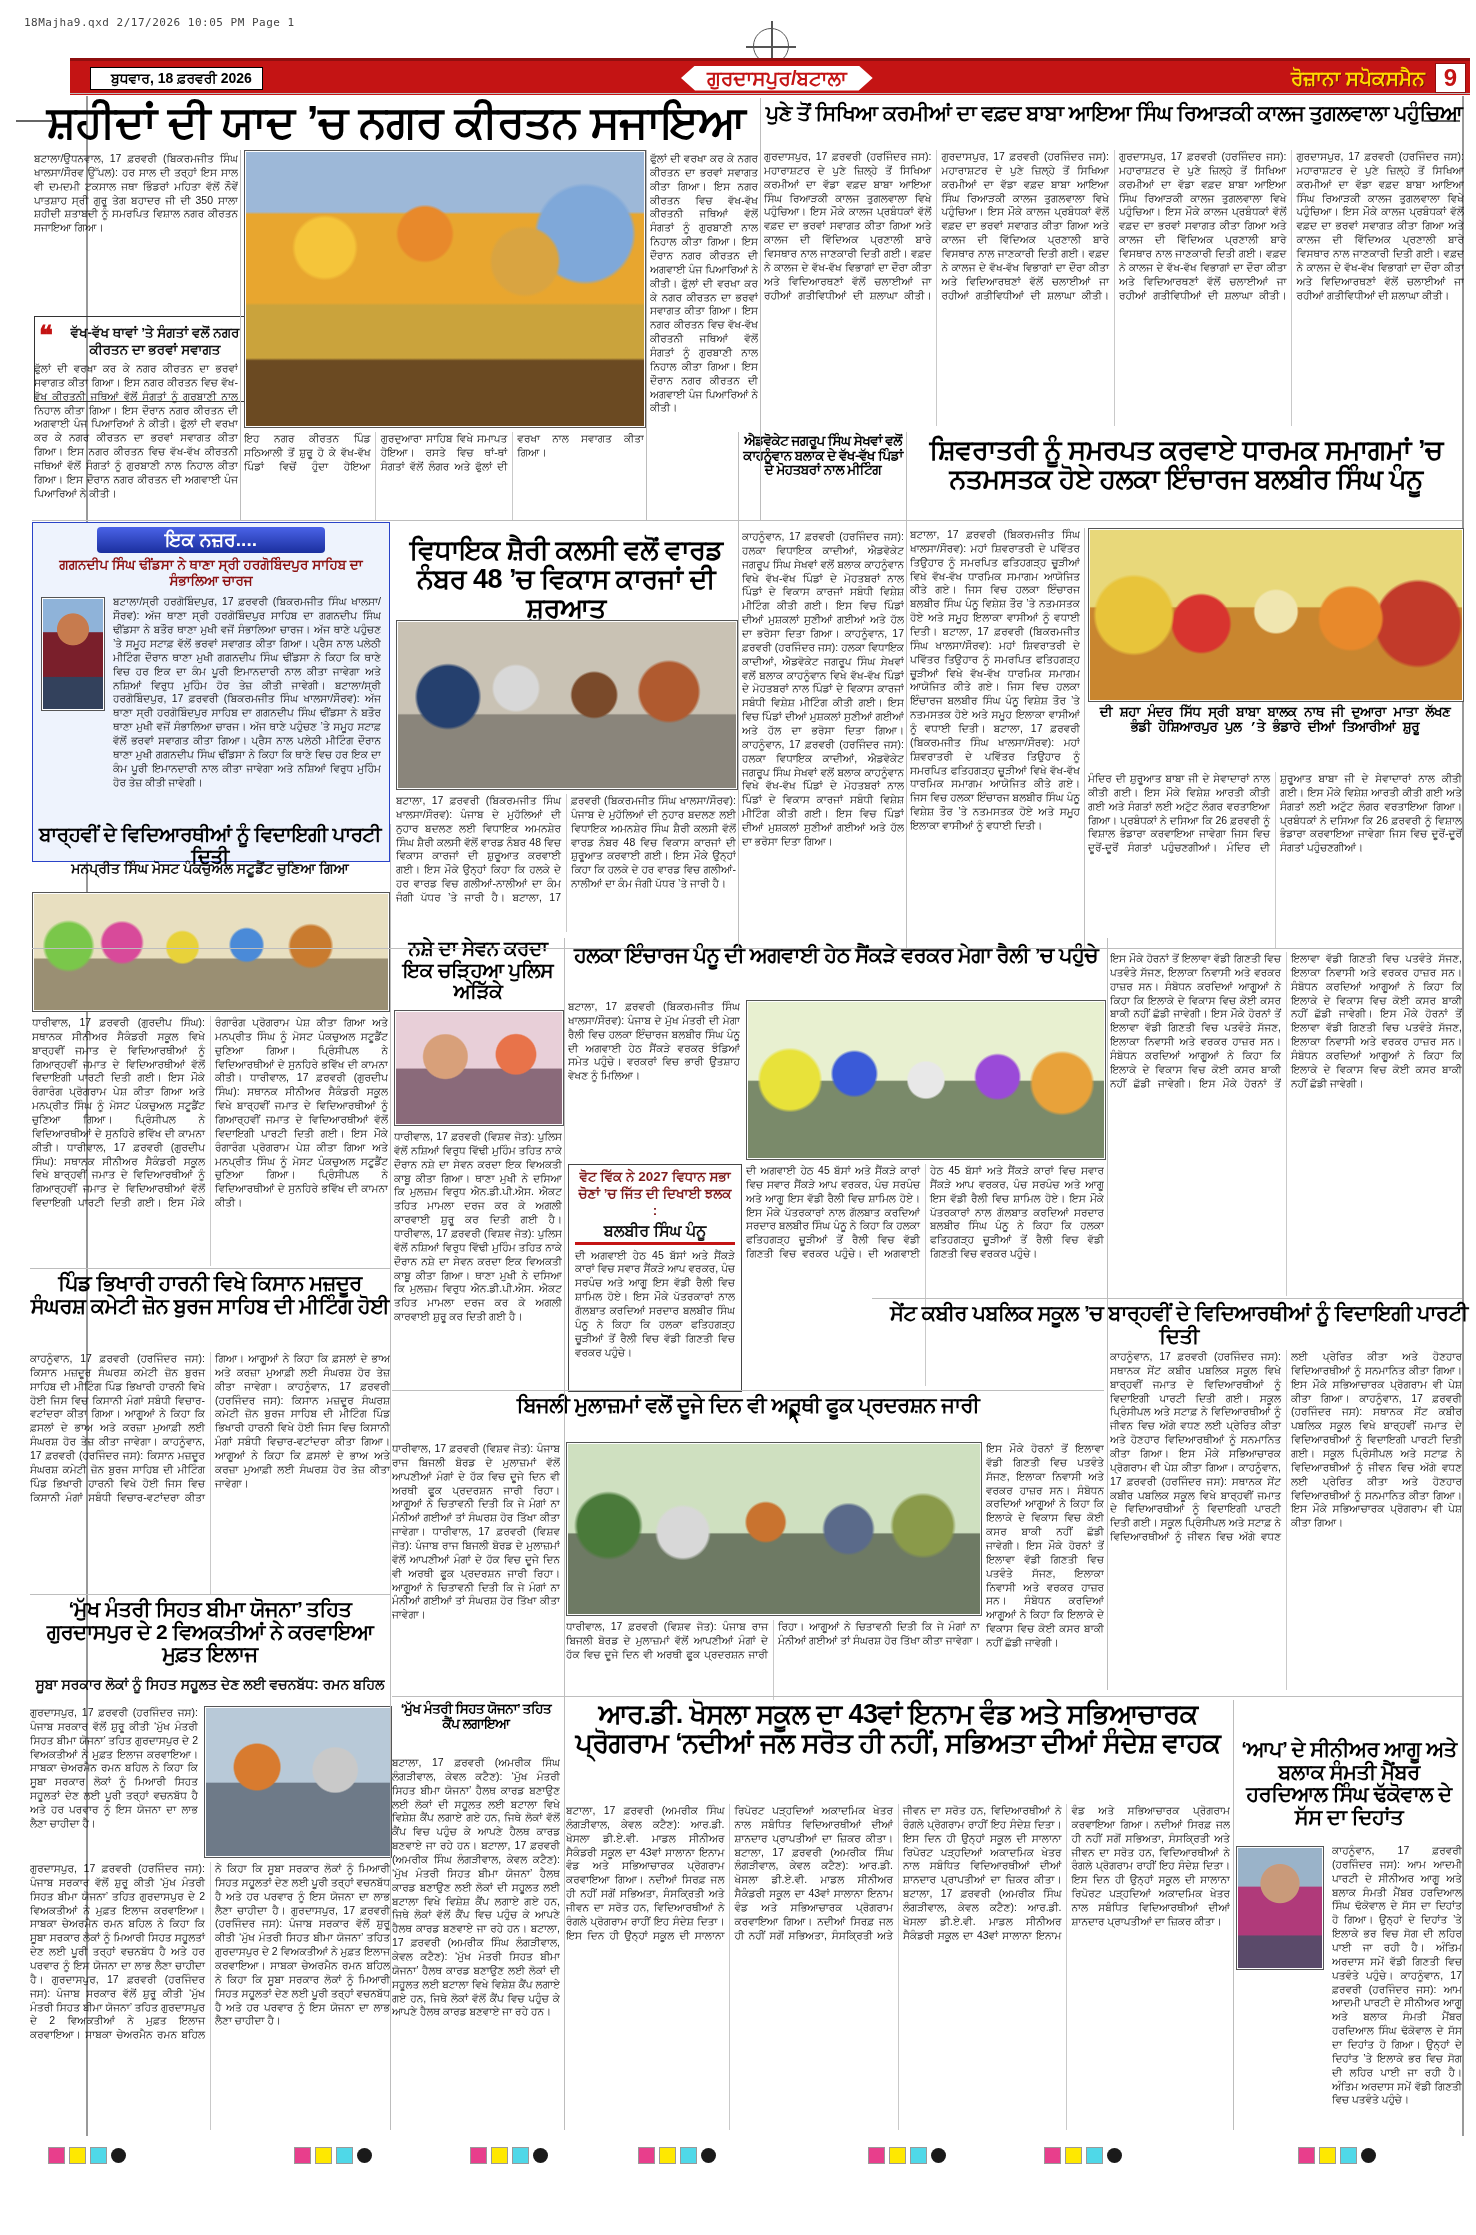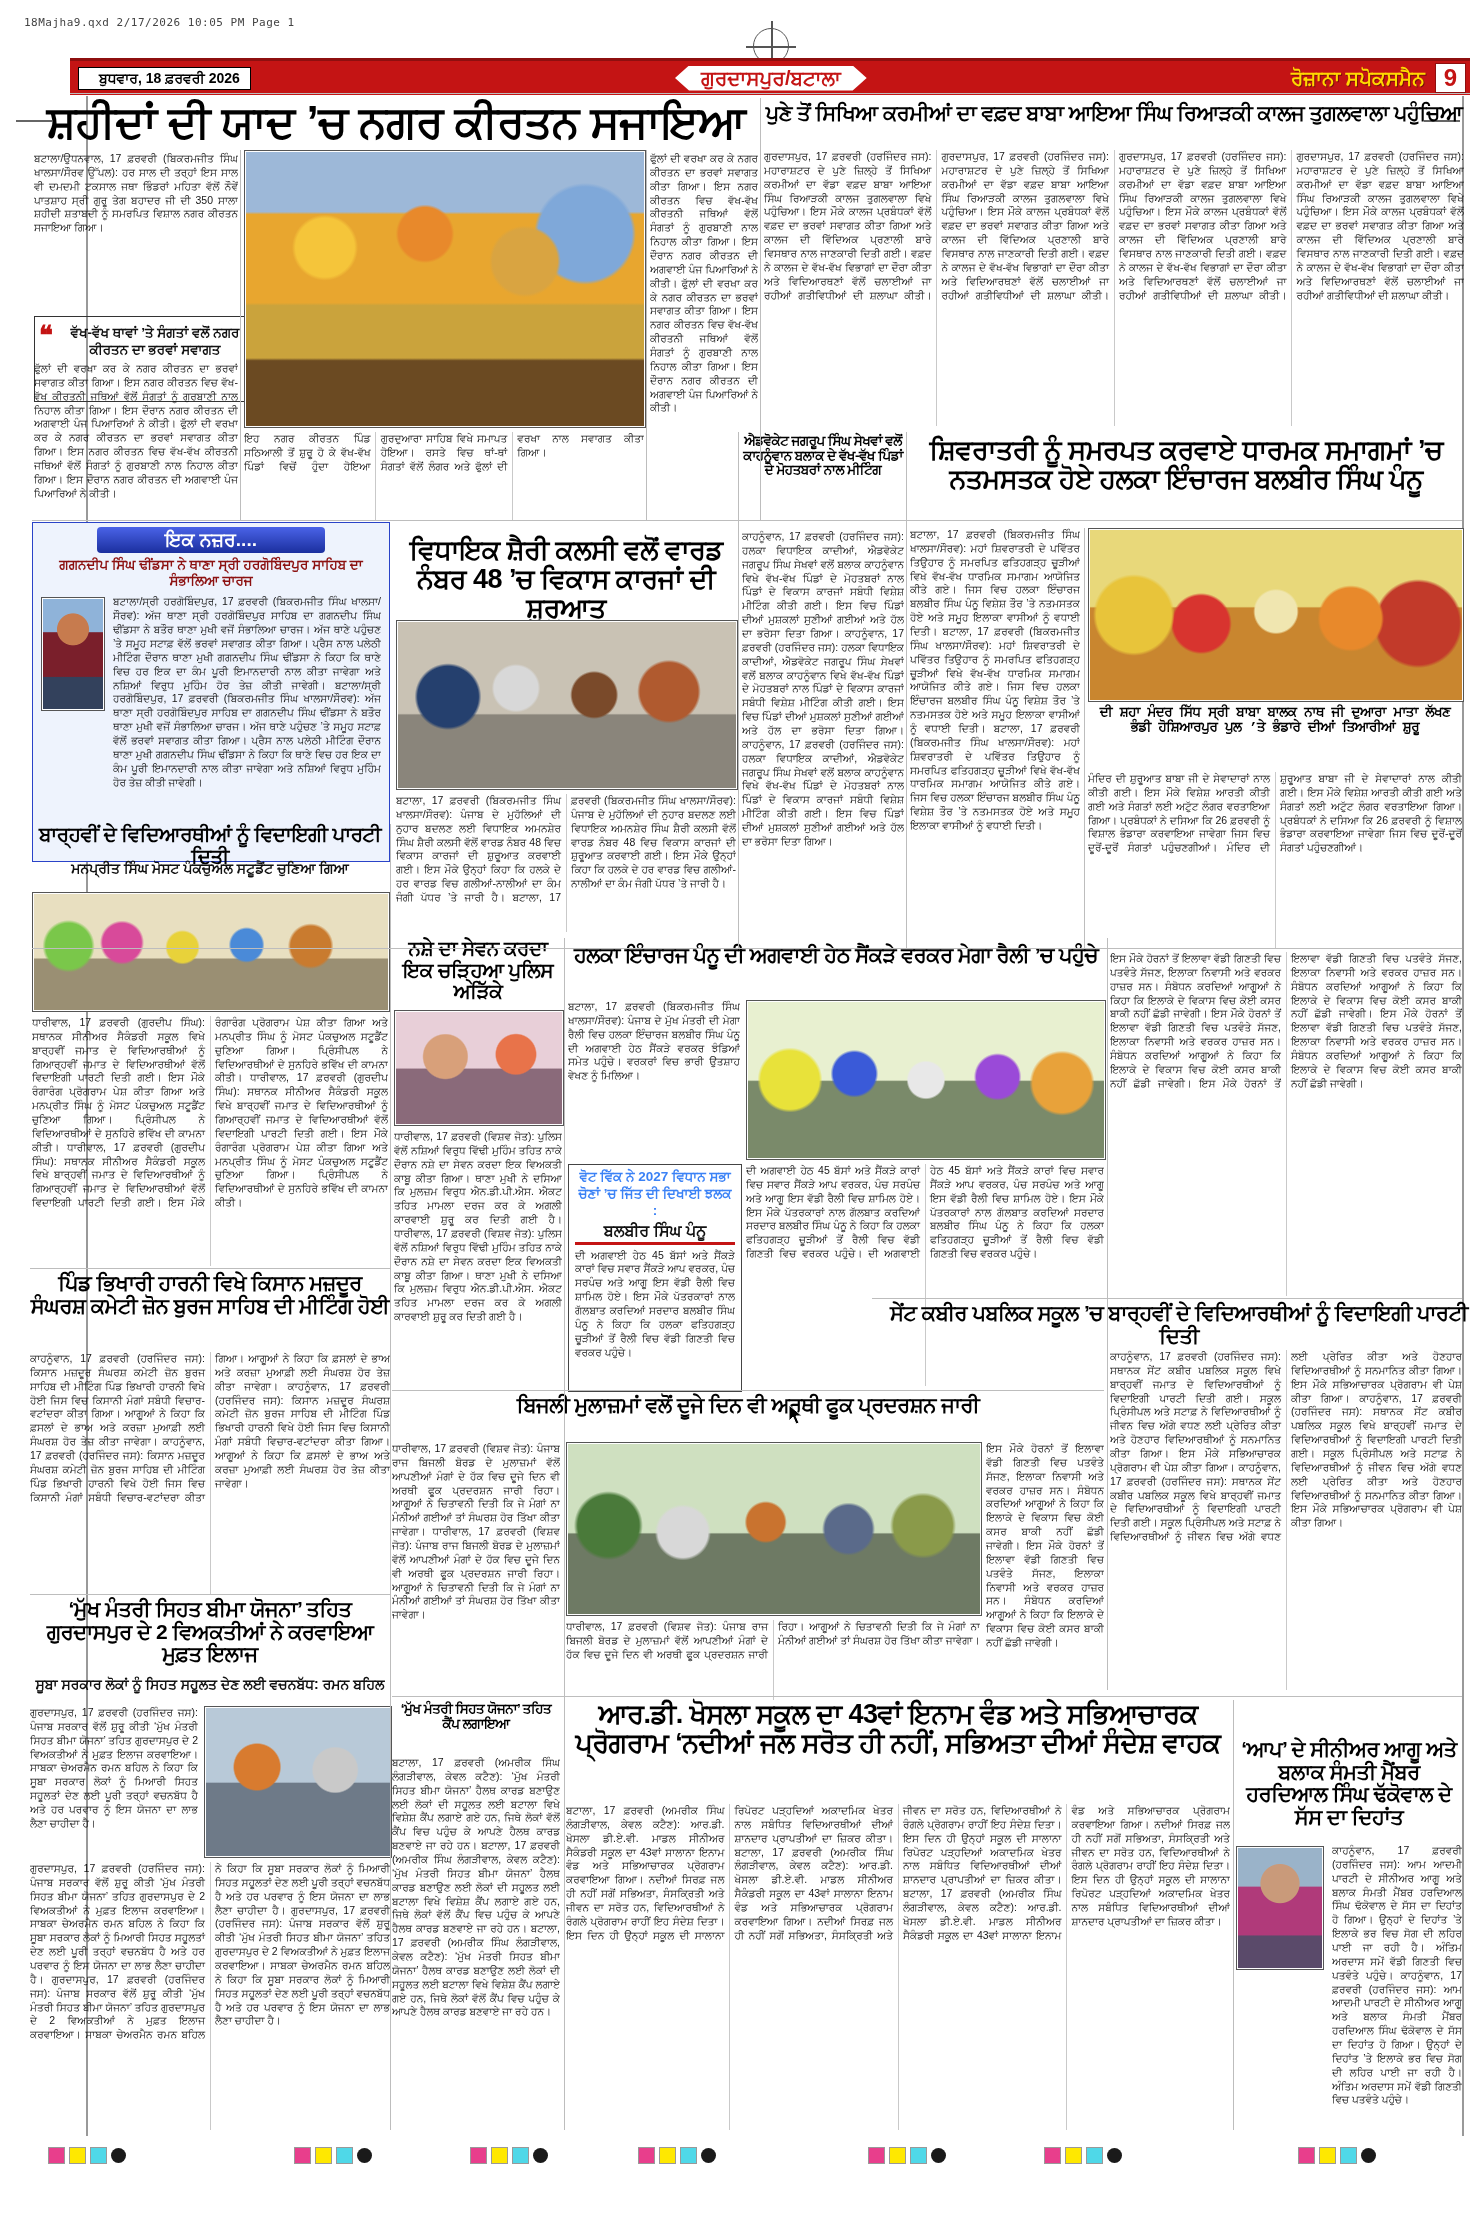--- a/index.html
+++ b/index.html
@@ -28,21 +28,21 @@
   .cols4{column-count:4;column-gap:10px;column-rule:1px solid #c9c9c9;}
   .photo{border:1px solid #555;box-shadow:inset 0 0 0 1px #fff;}
   .vr{width:1px;background:#bdbdbd;}
   .hr{height:1px;background:#bdbdbd;}
   .quotebox{border:1px solid #333;text-align:center;font-weight:bold;font-size:13.5px;line-height:1.25;padding:8px 6px 4px 24px;position:relative;}
   .qmark{position:absolute;left:4px;top:2px;color:#c41414;font-size:26px;font-weight:bold;}
   .iknazar{border:1.5px solid #2a43c8;background:#eef3fd;}
   .ikbar{background:linear-gradient(#4a63e8,#1b2f9e);color:#fff;font-weight:bold;font-size:19px;text-align:center;border-radius:4px;padding:2px 0;margin:4px auto 4px auto;width:64%;}
   .ikhead{color:#8c1111;font-weight:bold;font-size:13.5px;text-align:center;line-height:1.2;padding:0 4px;}
   .votebox{border:1px solid #444;padding:4px 6px;}
-  .votetitle{color:#3b82f6;font-weight:bold;font-size:13.5px;text-align:center;line-height:1.25;}
+  .votetitle{color:#7f1d1d;font-weight:bold;font-size:13.5px;text-align:center;line-height:1.25;}
   .votename{font-weight:bold;font-size:16px;text-align:center;border-bottom:3px solid #c41414;padding-bottom:2px;margin:2px 0 4px 0;}
   .crosshair{width:34px;height:34px;border:1.5px solid #555;border-radius:50%;position:relative;}
   .crosshair:before,.crosshair:after{content:"";position:absolute;background:#555;}
   .crosshair:before{left:50%;top:-8px;width:1.5px;height:50px;}
   .crosshair:after{top:50%;left:-8px;height:1.5px;width:50px;}
   .regmark{width:15px;height:15px;display:inline-block;margin-right:4px;border:1px solid #999;vertical-align:middle;}
   .regdot{width:15px;height:15px;border-radius:50%;display:inline-block;margin-right:4px;vertical-align:middle;}
   .trim{background:#666;}
 </style>
 </head>
@@ -51,21 +51,21 @@
 <div class="sheet">
 
   <div class="abs slug" style="left:24px;top:16px;">18Majha9.qxd  2/17/2026  10:05 PM  Page 1</div>
   <div class="abs crosshair" style="left:753px;top:28px;"></div>
   <div class="abs trim" style="left:16px;top:120px;width:36px;height:2px;"></div>
   <div class="abs trim" style="left:1424px;top:120px;width:36px;height:2px;"></div>
   <div class="abs trim" style="left:86px;top:96px;width:2px;height:2040px;background:#999;"></div>
   <div class="abs trim" style="left:1462px;top:96px;width:2px;height:2040px;background:#999;"></div>
 
   <div class="abs masthead" style="left:70px;top:58px;width:1400px;height:34px;">
-    <div class="datebox" style="margin-left:8px;padding-left:20px;">ਬੁਧਵਾਰ, 18 ਫ਼ਰਵਰੀ 2026</div>
+    <div class="datebox" style="margin-left:20px;padding-left:20px;">ਬੁਧਵਾਰ, 18 ਫ਼ਰਵਰੀ 2026</div>
     <div style="flex:1;"></div>
     <div class="regionpanel">ਗੁਰਦਾਸਪੁਰ/ਬਟਾਲਾ</div>
     <div style="flex:1;"></div>
     <div class="brand">ਰੋਜ਼ਾਨਾ ਸਪੋਕਸਮੈਨ</div>
     <div class="pagenum" style="margin:0 4px 0 10px;">9</div>
   </div>
   <div class="abs hr" style="left:70px;top:93px;width:1400px;"></div>
 
   <div class="abs hl hl-xl" style="left:34px;top:98px;width:724px;">ਸ਼ਹੀਦਾਂ ਦੀ ਯਾਦ ’ਚ ਨਗਰ ਕੀਰਤਨ ਸਜਾਇਆ</div>
   <div class="abs bt" style="left:34px;top:152px;width:204px;height:124px;">ਬਟਾਲਾ/ਉਧਨਵਾਲ, 17 ਫ਼ਰਵਰੀ (ਬਿਕਰਮਜੀਤ ਸਿੰਘ ਖਾਲਸਾ/ਸੌਰਵ ਉੱਪਲ): ਹਰ ਸਾਲ ਦੀ ਤਰ੍ਹਾਂ ਇਸ ਸਾਲ ਵੀ ਦਮਦਮੀ ਟਕਸਾਲ ਜਥਾ ਭਿੰਡਰਾਂ ਮਹਿਤਾ ਵੱਲੋਂ ਨੌਵੇਂ ਪਾਤਸ਼ਾਹ ਸ੍ਰੀ ਗੁਰੂ ਤੇਗ ਬਹਾਦਰ ਜੀ ਦੀ 350 ਸਾਲਾ ਸ਼ਹੀਦੀ ਸ਼ਤਾਬਦੀ ਨੂੰ ਸਮਰਪਿਤ ਵਿਸ਼ਾਲ ਨਗਰ ਕੀਰਤਨ ਸਜਾਇਆ ਗਿਆ।</div>

